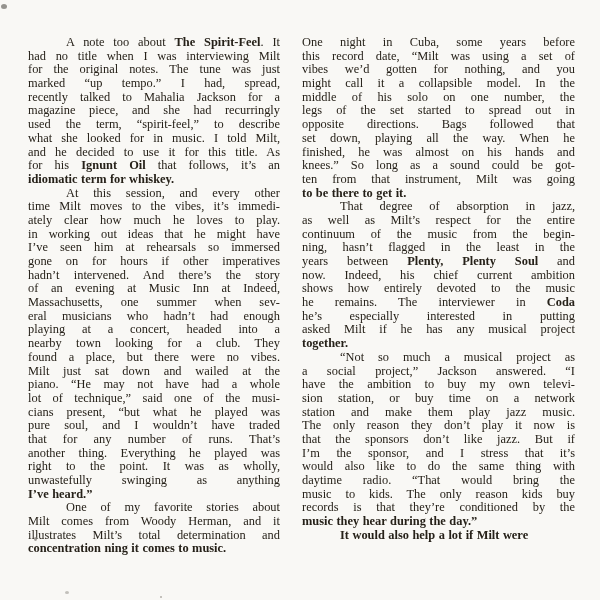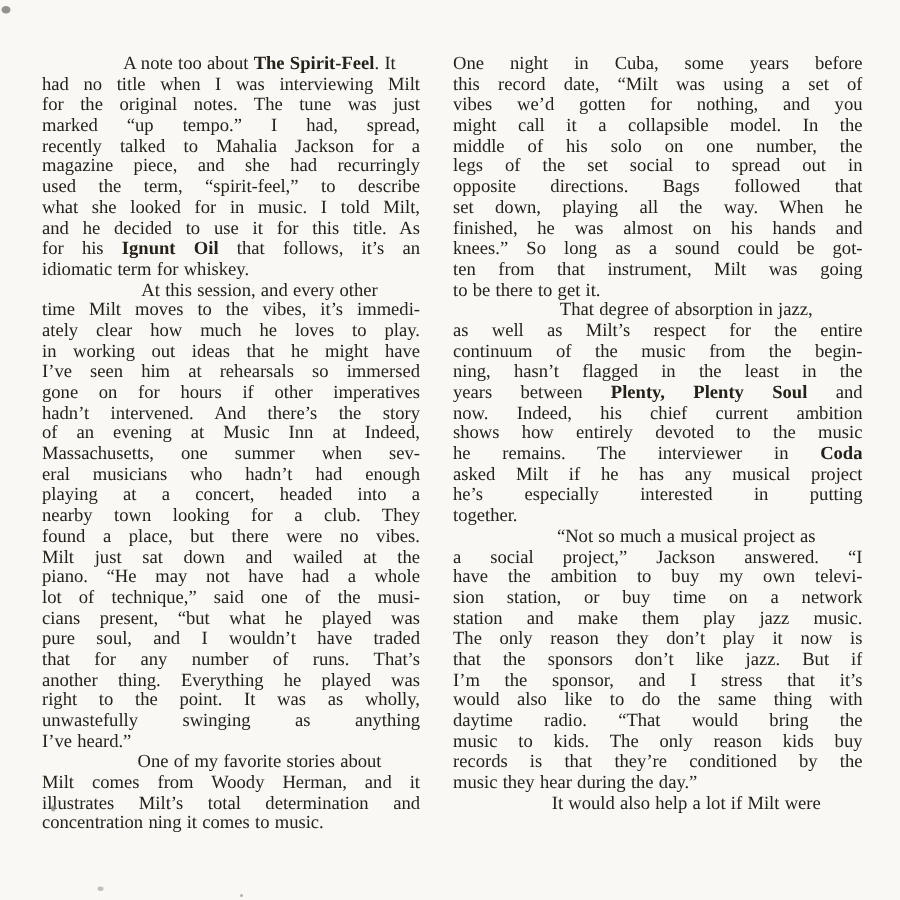--- a/index.html
+++ b/index.html
@@ -22,23 +22,23 @@
   .col-left  { left: 28px;  width: 252px; }
   .col-right { left: 302px; width: 273px; }
   .line {
     height: 13.7px;
     overflow: hidden;
     text-align: justify;
     white-space: normal;
   }
   
   .line::after { content: ""; display: inline-block; width: 100%; height: 0; }
-  .line.end { text-align: left; }
+  .line.end { text-align: left; font-weight: bold; }
   .line.end::after { content: none; }
-  .line.ind { text-indent: 38px; text-align: center; }
+  .line.ind { text-indent: 38px; }
   .line b { font-weight: bold; }
   .speck { position: absolute; border-radius: 50%; }
   .speck-1 { left: 1px;  top: 4px;   width: 6px; height: 5px; background: #6b6862; opacity: .7; }
   .speck-2 { left: 34px; top: 537px; width: 3px; height: 4px; background: #8d8a84; opacity: .8; }
   .speck-3 { left: 65px; top: 591px; width: 4px; height: 3px; background: #b4b1ab; opacity: .8; }
   .speck-4 { left: 160px; top: 596px; width: 2px; height: 2px; background: #a09d97; opacity: .8; }
 </style>
 </head>
 <body>
 
@@ -82,37 +82,37 @@
       <div class="line"><span>Milt comes from Woody Herman, and it</span></div>
       <div class="line"><span>illustrates Milt’s total determination and</span></div>
       <div class="line end"><span>concentration ning it comes to music.</span></div>
     </div>
   <div class="col col-right">
       <div class="line"><span>One night in Cuba, some years before</span></div>
       <div class="line"><span>this record date, “Milt was using a set of</span></div>
       <div class="line"><span>vibes we’d gotten for nothing, and you</span></div>
       <div class="line"><span>might call it a collapsible model. In the</span></div>
       <div class="line"><span>middle of his solo on one number, the</span></div>
-      <div class="line"><span>legs of the set social to spread out in</span></div>
+      <div class="line"><span>legs of the set started to spread out in</span></div>
       <div class="line"><span>opposite directions. Bags followed that</span></div>
       <div class="line"><span>set down, playing all the way. When he</span></div>
       <div class="line"><span>finished, he was almost on his hands and</span></div>
       <div class="line"><span>knees.” So long as a sound could be got-</span></div>
       <div class="line"><span>ten from that instrument, Milt was going</span></div>
       <div class="line end"><span>to be there to get it.</span></div>
       <div class="line ind"><span>That degree of absorption in jazz,</span></div>
       <div class="line"><span>as well as Milt’s respect for the entire</span></div>
       <div class="line"><span>continuum of the music from the begin-</span></div>
       <div class="line"><span>ning, hasn’t flagged in the least in the</span></div>
       <div class="line"><span>years between </span><b>Plenty, Plenty Soul</b><span> and</span></div>
       <div class="line"><span>now. Indeed, his chief current ambition</span></div>
       <div class="line"><span>shows how entirely devoted to the music</span></div>
       <div class="line"><span>he remains. The interviewer in </span><b>Coda</b></div>
+      <div class="line"><span>he’s especially interested in putting</span></div>
       <div class="line"><span>asked Milt if he has any musical project</span></div>
-      <div class="line"><span>he’s especially interested in putting</span></div>
       <div class="line end"><span>together.</span></div>
       <div class="line ind"><span>“Not so much a musical project as</span></div>
       <div class="line"><span>a social project,” Jackson answered. “I</span></div>
       <div class="line"><span>have the ambition to buy my own televi-</span></div>
       <div class="line"><span>sion station, or buy time on a network</span></div>
       <div class="line"><span>station and make them play jazz music.</span></div>
       <div class="line"><span>The only reason they don’t play it now is</span></div>
       <div class="line"><span>that the sponsors don’t like jazz. But if</span></div>
       <div class="line"><span>I’m the sponsor, and I stress that it’s</span></div>
       <div class="line"><span>would also like to do the same thing with</span></div>

